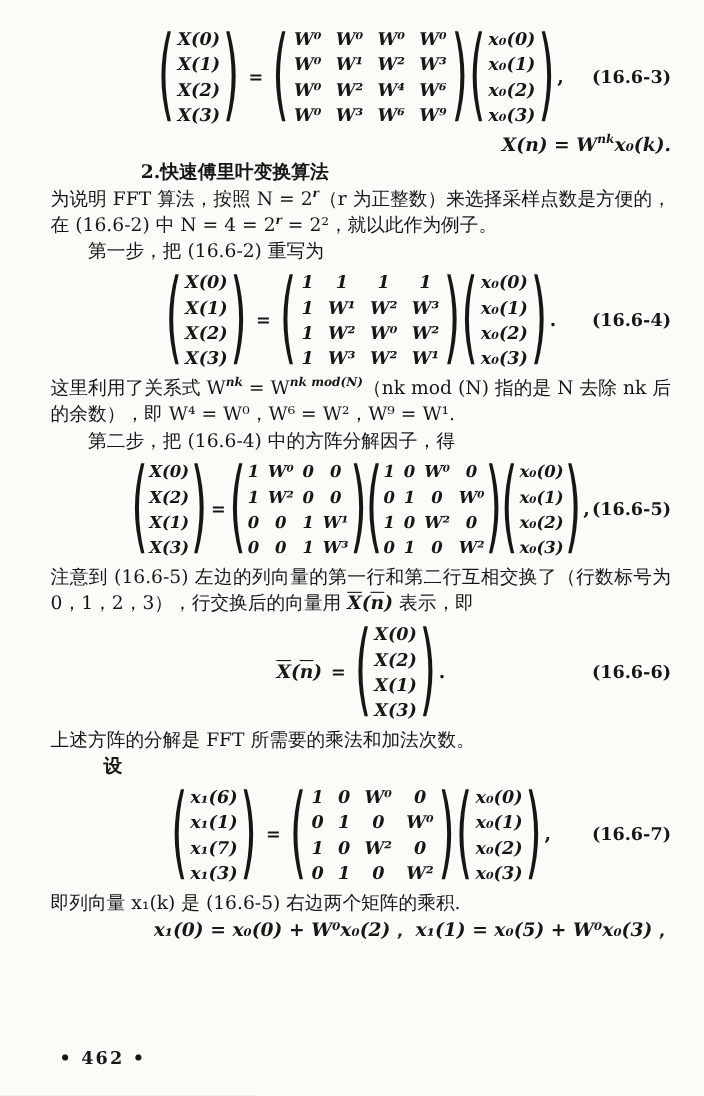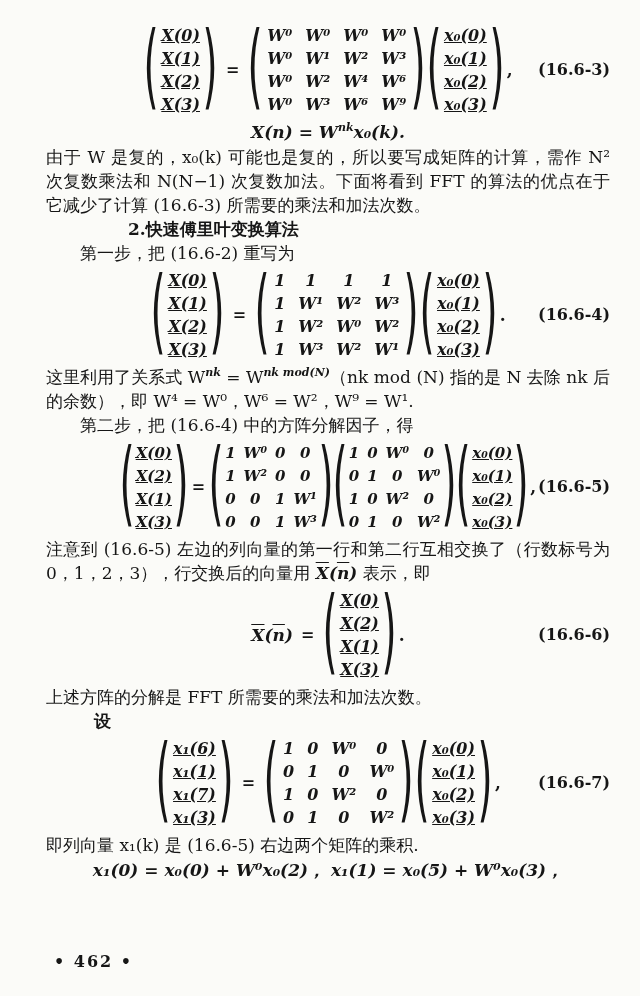--- a/index.html
+++ b/index.html
@@ -22,30 +22,30 @@
   .eqlabel{position:absolute;right:0;top:50%;transform:translateY(-50%);font-weight:bold;font-size:16px;}
   .matrix{display:flex;align-items:center;}
   .paren{
     display:inline-block;font-family:"DejaVu Sans","Liberation Sans",sans-serif;
     font-size:92px;line-height:92px;font-weight:normal;
     transform:scaleX(.42);margin:0 -10px;position:relative;top:-3px;
   }
   .vec{display:grid;row-gap:1px;padding:0 2px;}
   .mat4{display:grid;grid-template-columns:repeat(4,auto);column-gap:13px;row-gap:1px;padding:0 4px;}
   .cell{font-style:italic;font-weight:bold;font-size:16px;line-height:22px;height:22px;text-align:center;white-space:nowrap;}
-  .vec .cell{text-align:left;text-decoration:underline;}
+  .vec .cell{text-align:left;}
   .eqs{margin:0 8px;font-size:16px;}
   .trail{margin-left:2px;font-weight:bold;}
   
   .tight .mat4{column-gap:8px;padding:0 2px;}
   .tight .cell{font-size:15px;}
   .tight .paren{margin:0 -11px;}
   .tight .eqs{margin:0 4px;}
   
-  .ceq{text-align:center;margin:1px 0;}
+  .ceq{text-align:right;margin:1px 0;}
   .footer{position:absolute;left:54px;bottom:22px;font-weight:bold;font-size:16px;letter-spacing:2px;}
 </style>
 </head>
 <body>
 
 <div class="page">
 
   <div class="eq">
     <div class="matrix">
       <span class="paren">(</span>
@@ -92,24 +92,24 @@
     </div>
     <span class="trail">,</span>
     <span class="eqlabel">(16.6-3)</span>
   </div>
 
 
   <div class="ceq">
     <span class="m">X(n) = W</span><sup class="msup">nk</sup><span class="m">x₀(k).</span>
   </div>
 
-  <p>由于 W 是复的，x₀(k) 可能也是复的，所以要写成矩阵的计算，需作 N² 次复数乘法和 N(N−1) 次复数加法。下面将看到 FFT 的算法的优点在于它减少了计算 (16.6-3) 所需要的乘法和加法次数。</p>
 
   <p class="heading indent">2.快速傅里叶变换算法</p>
 
+  <p><span class="indent">为说明 FFT 算法，按照 N = 2</span><sup class="msup">r</sup><span>（r 为正整数）来选择采样点数是方便的，在 (16.6-2) 中 N = 4 = 2</span><sup class="msup">r</sup><span> = 2²，就以此作为例子。</span></p>
 
   <p class="indent">第一步，把 (16.6-2) 重写为</p>
 
   <div class="eq">
     <div class="matrix">
       <span class="paren">(</span>
       <div class="vec">
           <div class="cell">X(0)</div>
           <div class="cell">X(1)</div>
           <div class="cell">X(2)</div>

